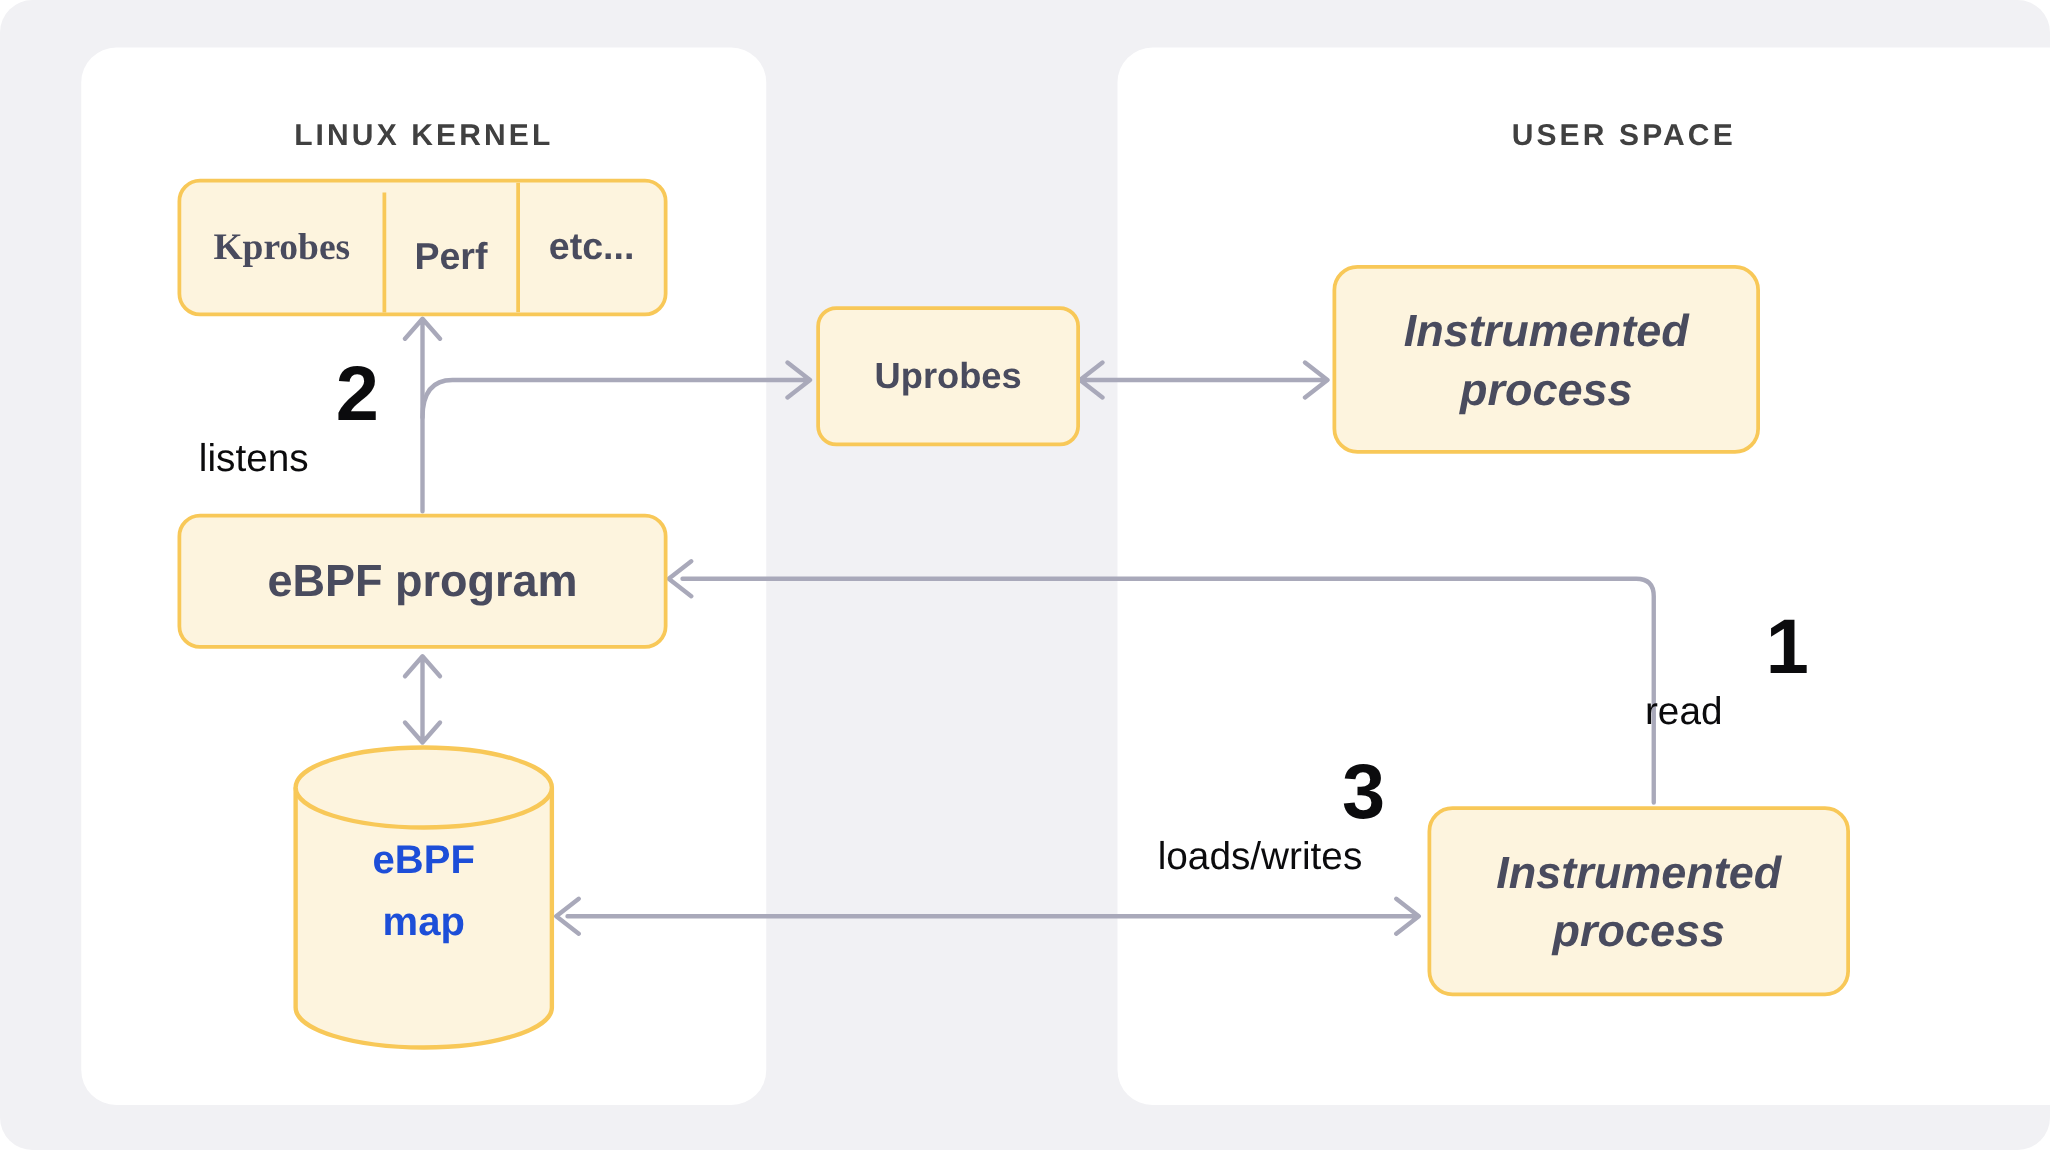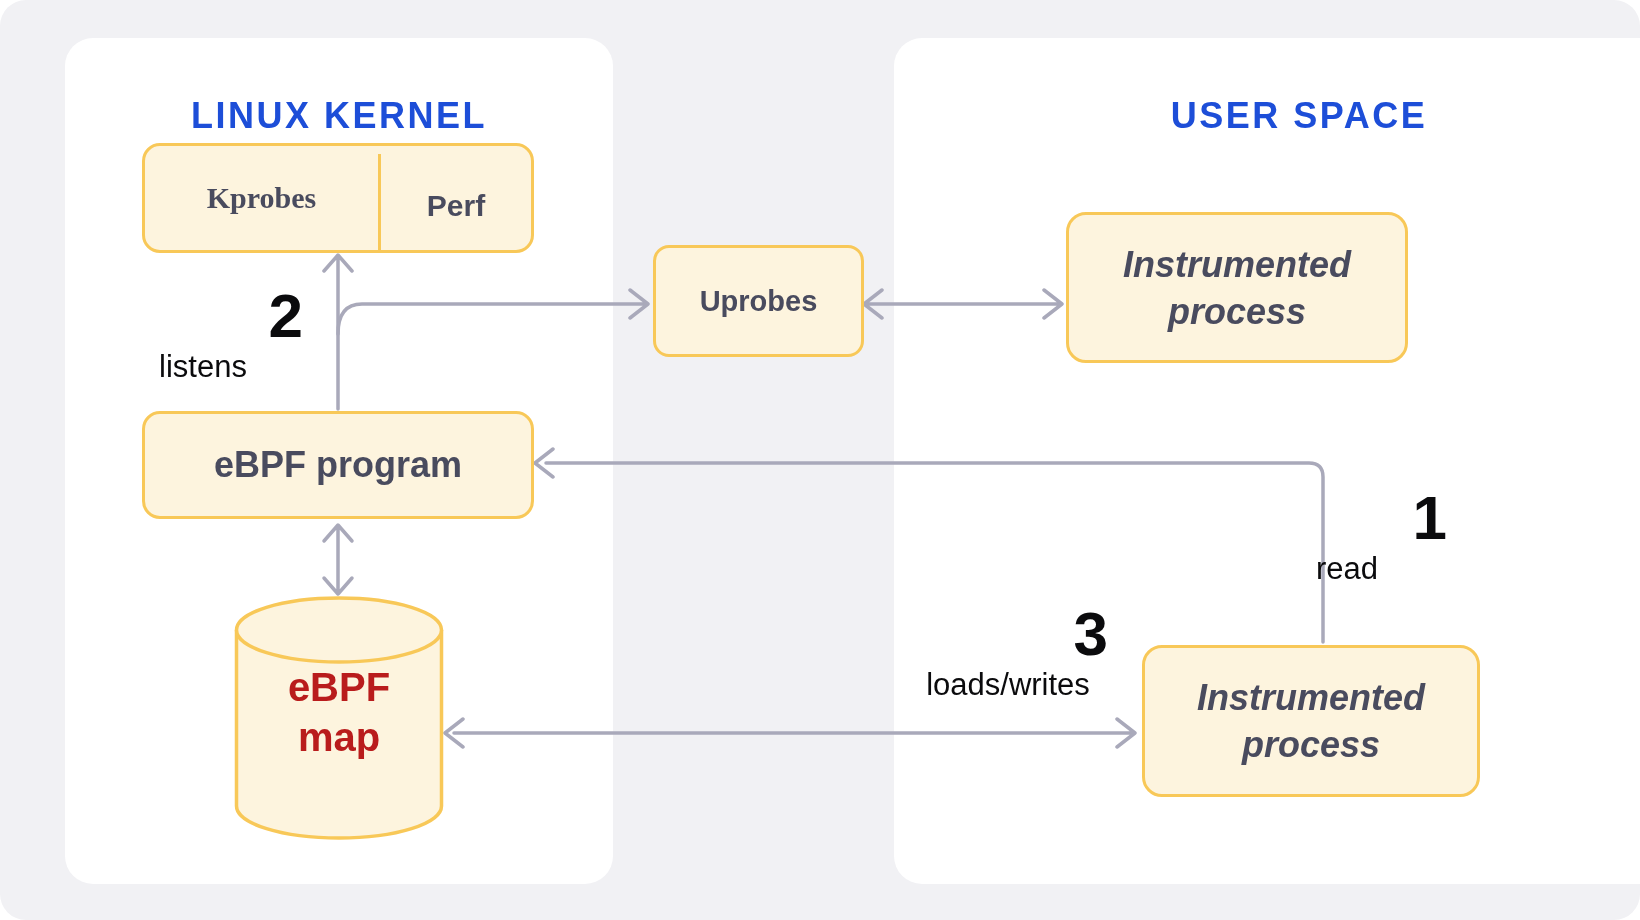--- a/index.html
+++ b/index.html
@@ -6,21 +6,21 @@
   html,body { background:#ffffff; font-family:"Liberation Sans","DejaVu Sans",sans-serif; }
   #canvas {
     position:relative; width:1640px; height:920px;
     background:#f1f1f4; border-radius:26px; overflow:hidden;
   }
   .panel { position:absolute; top:38px; height:846px; background:#ffffff; border-radius:28px; }
   .panel-kernel { left:65px;  width:548px; }
   .panel-user   { left:894px; width:810px; }
   .panel-title {
     position:absolute; top:57px; left:0; right:0; text-align:center;
-    font-size:36px; font-weight:700; letter-spacing:2.5px; color:#1d4ed8;
+    font-size:24px; font-weight:700; letter-spacing:2.5px; color:#404040;
   }
   .edges { position:absolute; left:0; top:0; width:1640px; height:920px; pointer-events:none; }
   .edges path { stroke:#a9a9ba; stroke-width:3.5; fill:none; stroke-linecap:round; stroke-linejoin:round; }
 
   .box {
     position:absolute; display:flex; align-items:center; justify-content:center;
     background:#fdf4de; border:3.5px solid #f8c858; color:#494b5e;
     font-weight:700; text-align:center;
   }
   .probes-row { left:142px; top:143px; width:392px; height:110px; border-radius:18px; padding:0; overflow:hidden; }
@@ -31,21 +31,21 @@
 
   .ebpf-program { left:142px; top:411px; width:392px; height:108px; border-radius:18px; font-size:36px; }
   .uprobes      { left:653px; top:245px; width:211px; height:112px; border-radius:16px; font-size:29px; }
   .proc-top     { left:1066px; top:212px; width:342px; height:151px; border-radius:20px; font-size:36px; line-height:47px; }
   .proc-bottom  { left:1142px; top:645px; width:338px; height:152px; border-radius:20px; font-size:36px; line-height:47px; }
   .proc-top span, .proc-bottom span { display:inline-block; max-width:300px;font-style:italic; }
 
   .cylinder-svg { position:absolute; left:233px; top:594px; width:212px; height:250px; }
   .map-label {
     position:absolute; left:264px; top:662px; width:150px; text-align:center;
-    font-size:40px; line-height:50px; font-weight:700; color:#b91c1c;
+    font-size:32px; line-height:50px; font-weight:700; color:#1d4ed8;
   }
 
   .step { position:absolute; width:200px; text-align:right; color:#0b0b0d; }
   .step-num  { display:block; font-size:62px; font-weight:700; line-height:64px; }
   .step-word { display:block; font-size:31px; font-weight:400; line-height:38px;text-align:center; }
   .step-1 { left:1247px; top:486px; }
   .step-2 { left:103px;  top:284px; }
   .step-3 { left:908px;  top:602px; }
 </style>
 </head>
@@ -69,20 +69,23 @@
     <path d="M338,527 L338,592 M324,541 L338,525 L352,541 M324,578 L338,594 L352,578"></path>
     <path d="M454,733 L1131,733 M463,719 L445,733 L463,747 M1117,719 L1135,733 L1117,747"></path>
   </svg>
 
   <div class="box probes-row">
     <div class="cell cell-kprobes">
       <span>Kprobes</span>
     </div>
     <div class="cell cell-perf">
       <span>Perf</span>
+    </div>
+    <div class="cell cell-etc">
+      <span>etc...</span>
     </div>
   </div>
 
   <div class="box ebpf-program">
     <span>eBPF program</span>
   </div>
 
   <div class="box uprobes">
     <span>Uprobes</span>
   </div>

